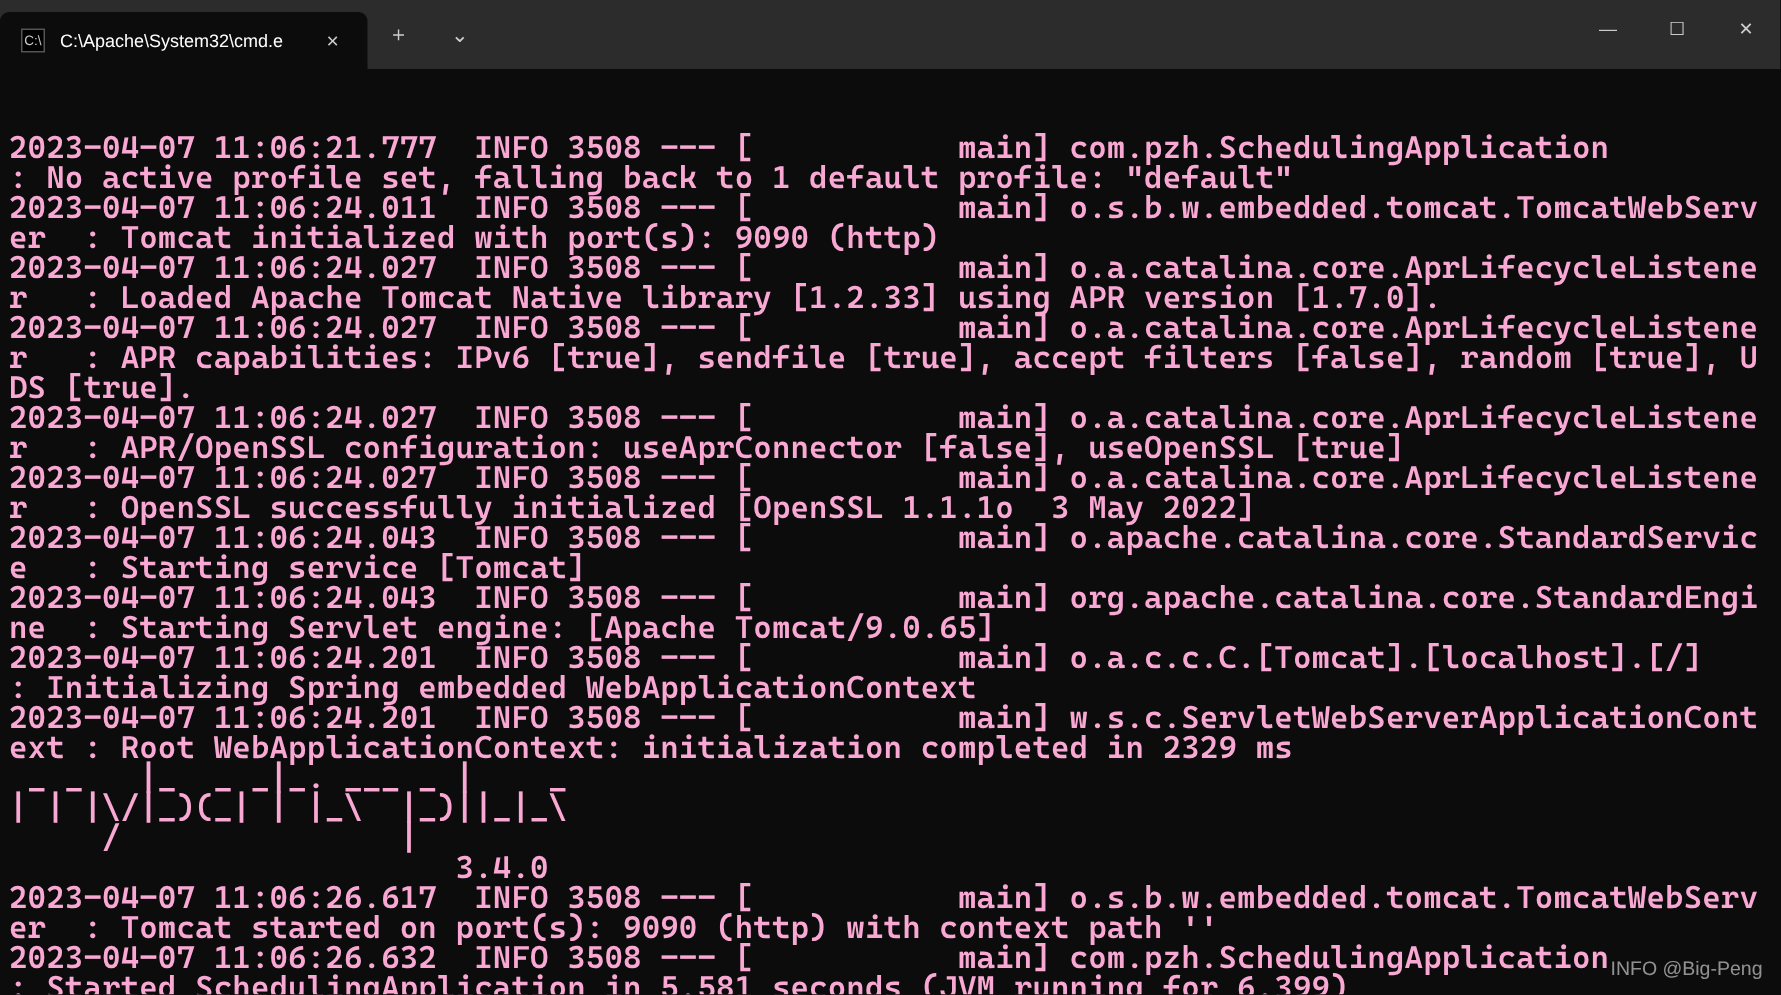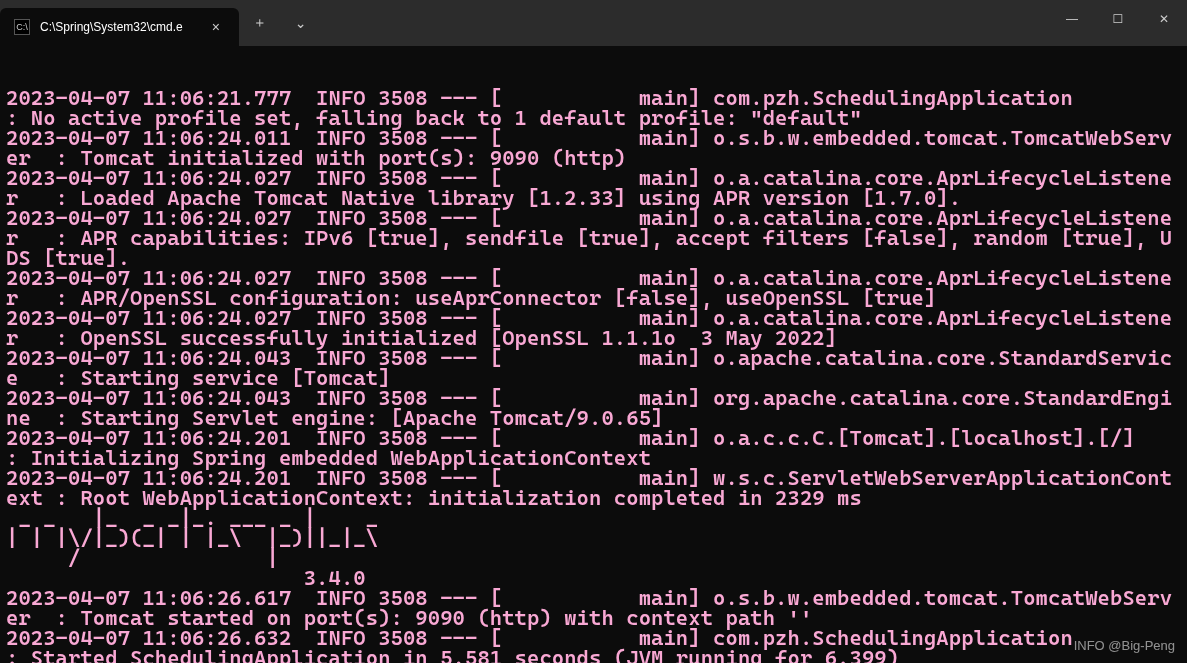--- a/index.html
+++ b/index.html
@@ -116,21 +116,21 @@
   }
 </style>
 </head>
 <body>
 
 <div class="window">
 
   <div class="titlebar">
     <div class="tab">
       <span class="cmd-icon">C:\</span>
-      <span class="tab-title">C:\Spring\System32\cmd.e</span>
+      <span class="tab-title">C:\Apache\System32\cmd.e</span>
       <span class="close-x">×</span>
     </div>
     <div class="new-tab">＋</div>
     <div class="tab-dropdown">⌄</div>
     <div class="window-controls">
       <div>—</div>
       <div>☐</div>
       <div>✕</div>
     </div>
   </div>

